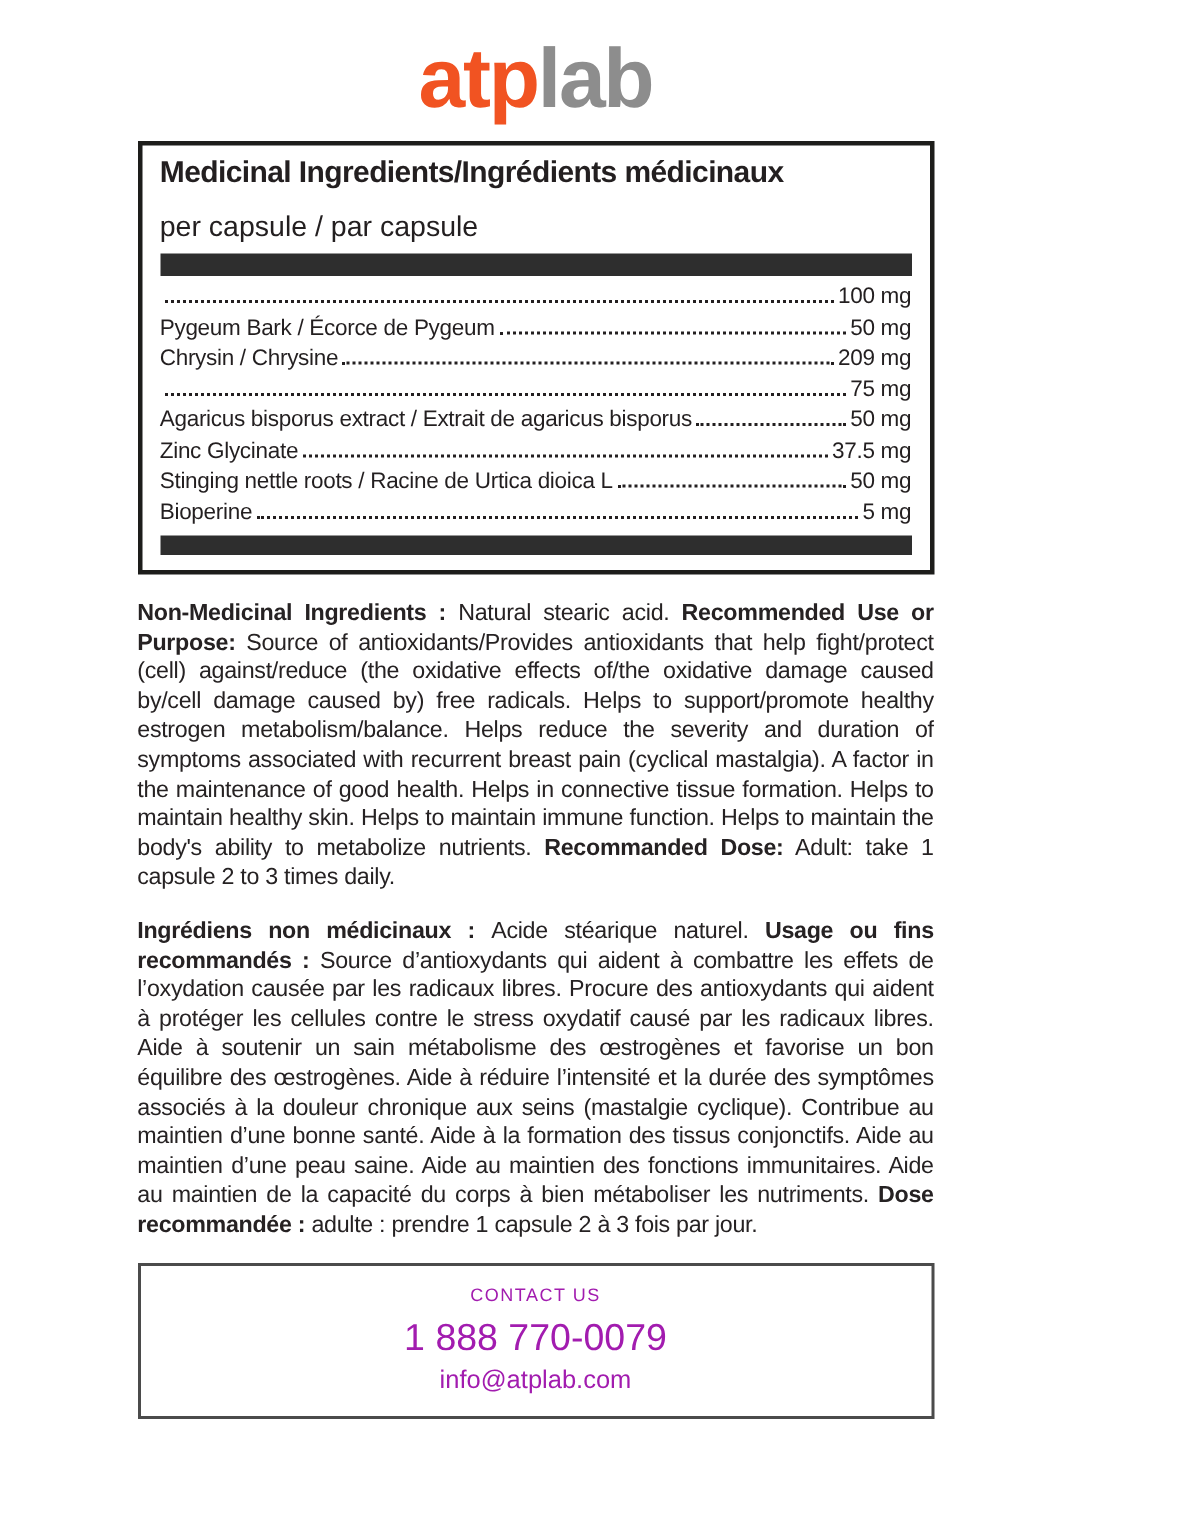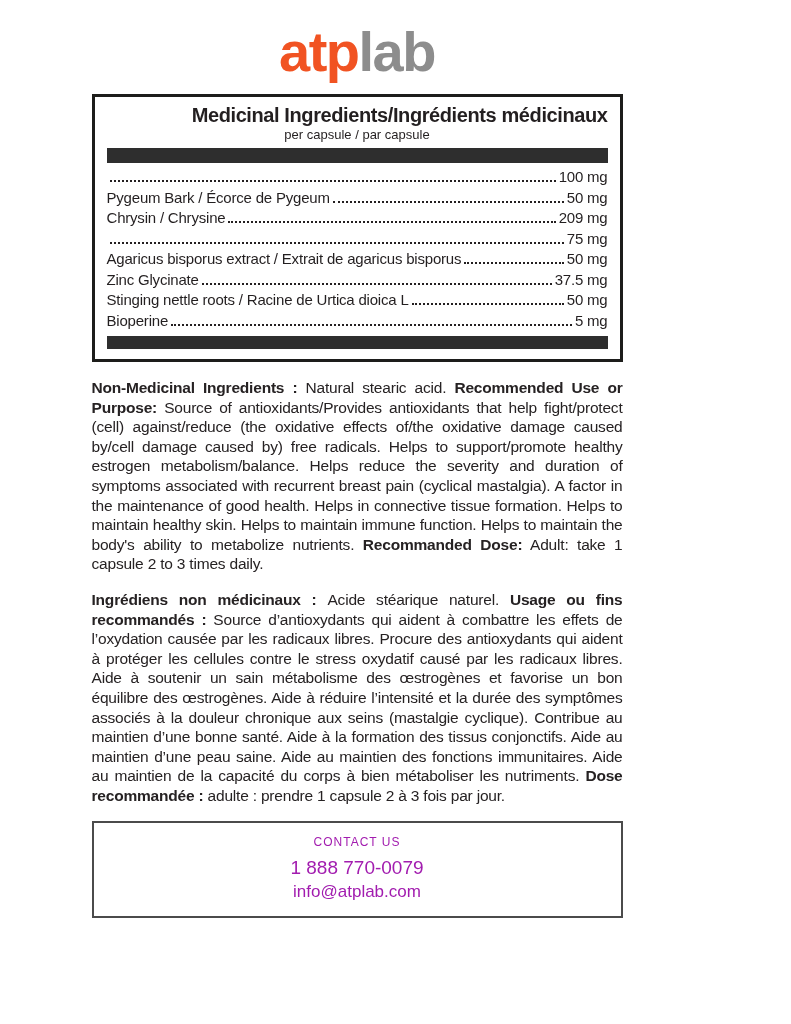--- a/index.html
+++ b/index.html
@@ -26,30 +26,29 @@
   
   .col { width: 531px; margin: 0 auto; }
 
   
   .panel {
     margin-top: 14px;
     border: 3px solid #1d1d1b;
     padding: 7px 12px 10px 12px;
   }
   .panel-title {
-    text-align: right;
+    text-align: left;
     font-weight: bold;
     font-size: 20px;
     letter-spacing: -0.4px;
     line-height: 1.15;
   }
   .panel-subtitle {
-    text-align: center;
-    font-size: 13px;
-    margin-top: 0;
+    font-size: 19px;
+    margin-top: 14px;
   }
   .bar { height: 15px; background: #2e2e2e; margin-top: 6px; }
   .bar.bottom { height: 13px; margin-top: 5px; }
 
   .rows { margin-top: 4px; font-size: 15px; letter-spacing: -0.2px; }
   .irow { display: flex; align-items: baseline; line-height: 20.5px; }
   .irow .name { white-space: nowrap; }
   .irow .leader {
     flex: 1 1 auto;
     border-bottom: 2px dotted #231f20;
@@ -71,21 +70,21 @@
 
   
   .contact {
     margin-top: 16px;
     border: 2px solid #4b4b4b;
     text-align: center;
     padding: 12px 10px 14px 10px;
     color: #a21caf;
   }
   .contact .heading { font-size: 12px; letter-spacing: 1px; font-weight: normal; }
-  .contact .phone   { font-size: 19px; margin-top: 8px; }
+  .contact .phone   { font-size: 25px; margin-top: 8px; }
   .contact .email   { font-size: 17px; margin-top: 3px; }
 </style>
 </head>
 <body>
 
 <div class="page">
 
   <div class="logo">
     <span class="atp">atp</span><span class="lab">lab</span>
   </div>

